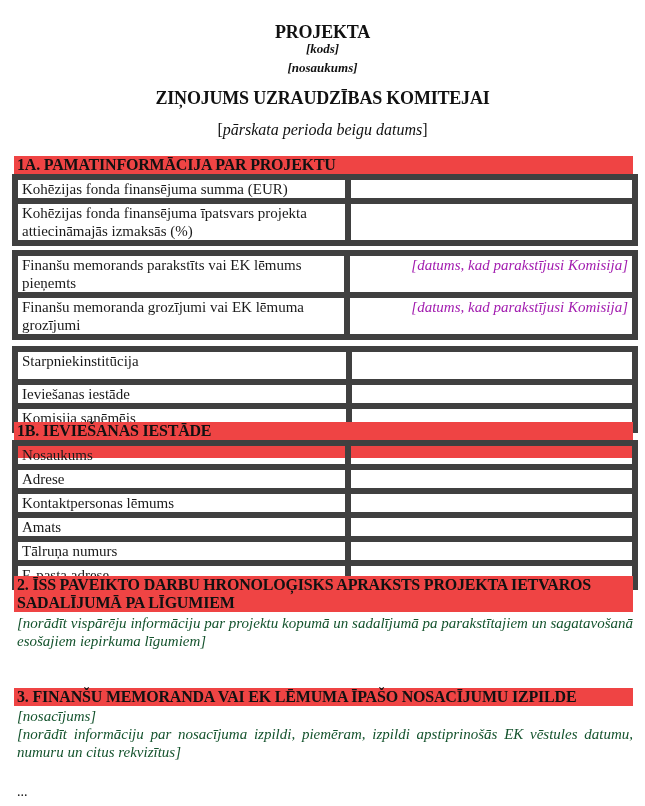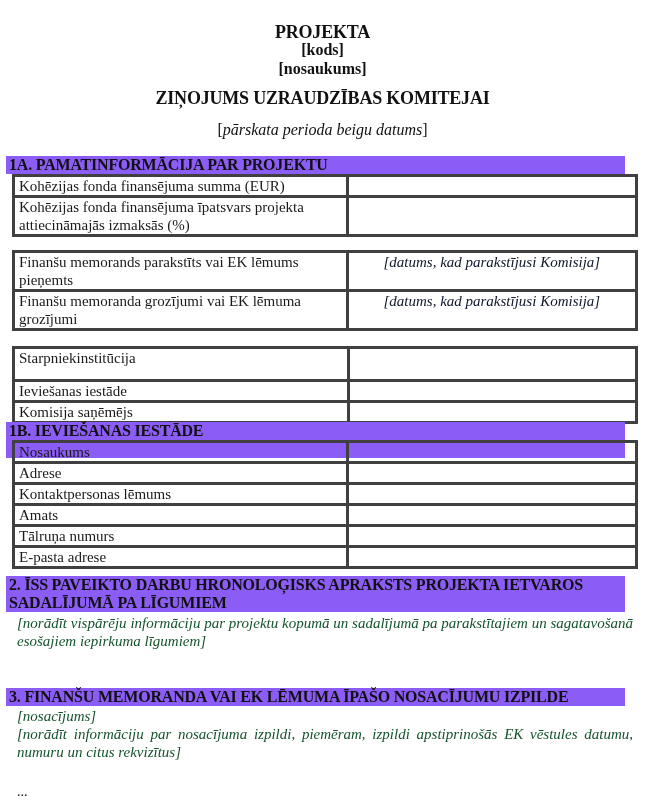--- a/index.html
+++ b/index.html
@@ -22,64 +22,65 @@
       text-align: center;
       white-space: nowrap;
     }
     .title-main {
       font-weight: bold;
       font-size: 18px;
       letter-spacing: -0.2px;
     }
     .title-italic {
       font-weight: bold;
-      font-size: 16px;
+      font-style: italic;
+      font-size: 13px;
     }
     .report-date {
       font-size: 16px;
     }
     .report-date .it { font-style: italic; }
 
     .section-bar {
       position: absolute;
-      left: 6px;
+      left: 14px;
       width: 619px;
-      background: #8b5cf6;
+      background: #ef4444;
       font-weight: bold;
       font-size: 16px;
       line-height: 18px;
       padding-left: 3px;
       box-sizing: border-box;
       color: #111;
       letter-spacing: -0.2px;
     }
     table.form-table {
       position: absolute;
       left: 12px;
       width: 626px;
       border-collapse: collapse;
       font-size: 15px;
       line-height: 18px;
     }
     table.form-table td {
-      border: 3px solid #404040;
+      border: 6px solid #404040;
       padding: 0 4px;
       vertical-align: top;
     }
     table.form-table td.label-cell {
       width: 327px;
       color: #1a1a1a;
     }
     table.form-table td.value-cell {
       width: 282px;
     }
     table.form-table td.value-italic {
       font-style: italic;
-      text-align: center;
-      color: #0f172a;
+      text-align: right;
+      color: #a21caf;
     }
     .para-italic {
       position: absolute;
       left: 17px;
       width: 616px;
       font-style: italic;
       font-size: 15px;
       line-height: 18px;
       text-align: justify;
       color: #14532d;

